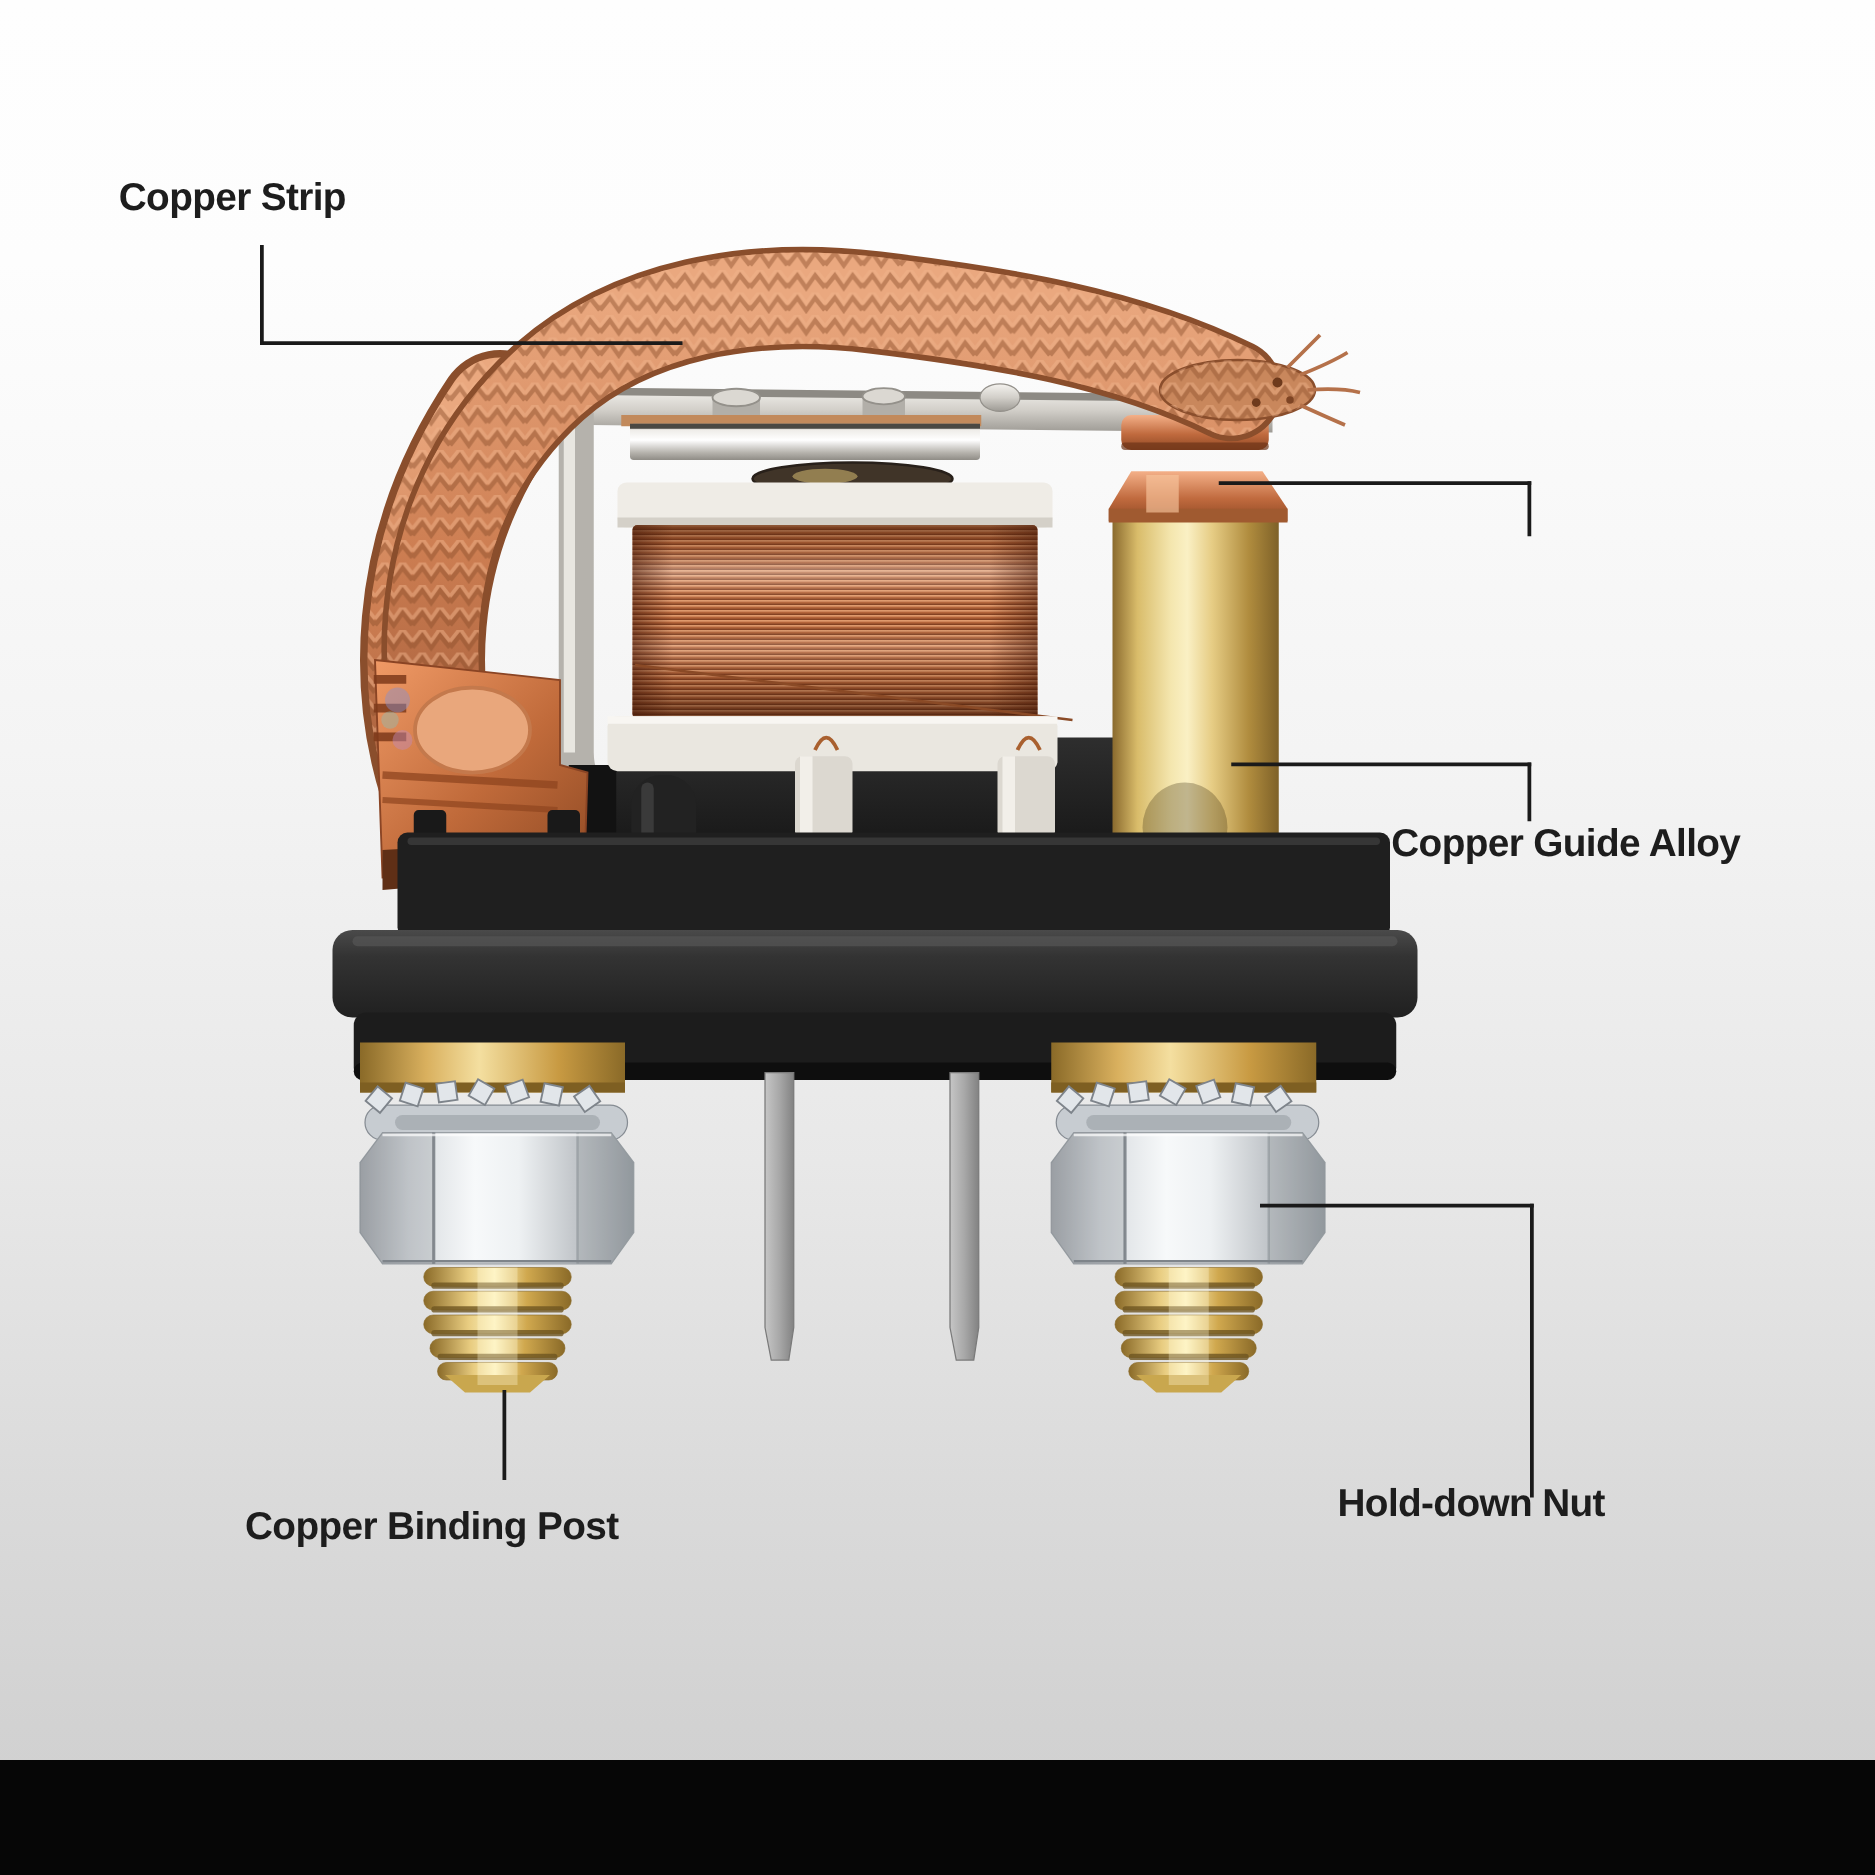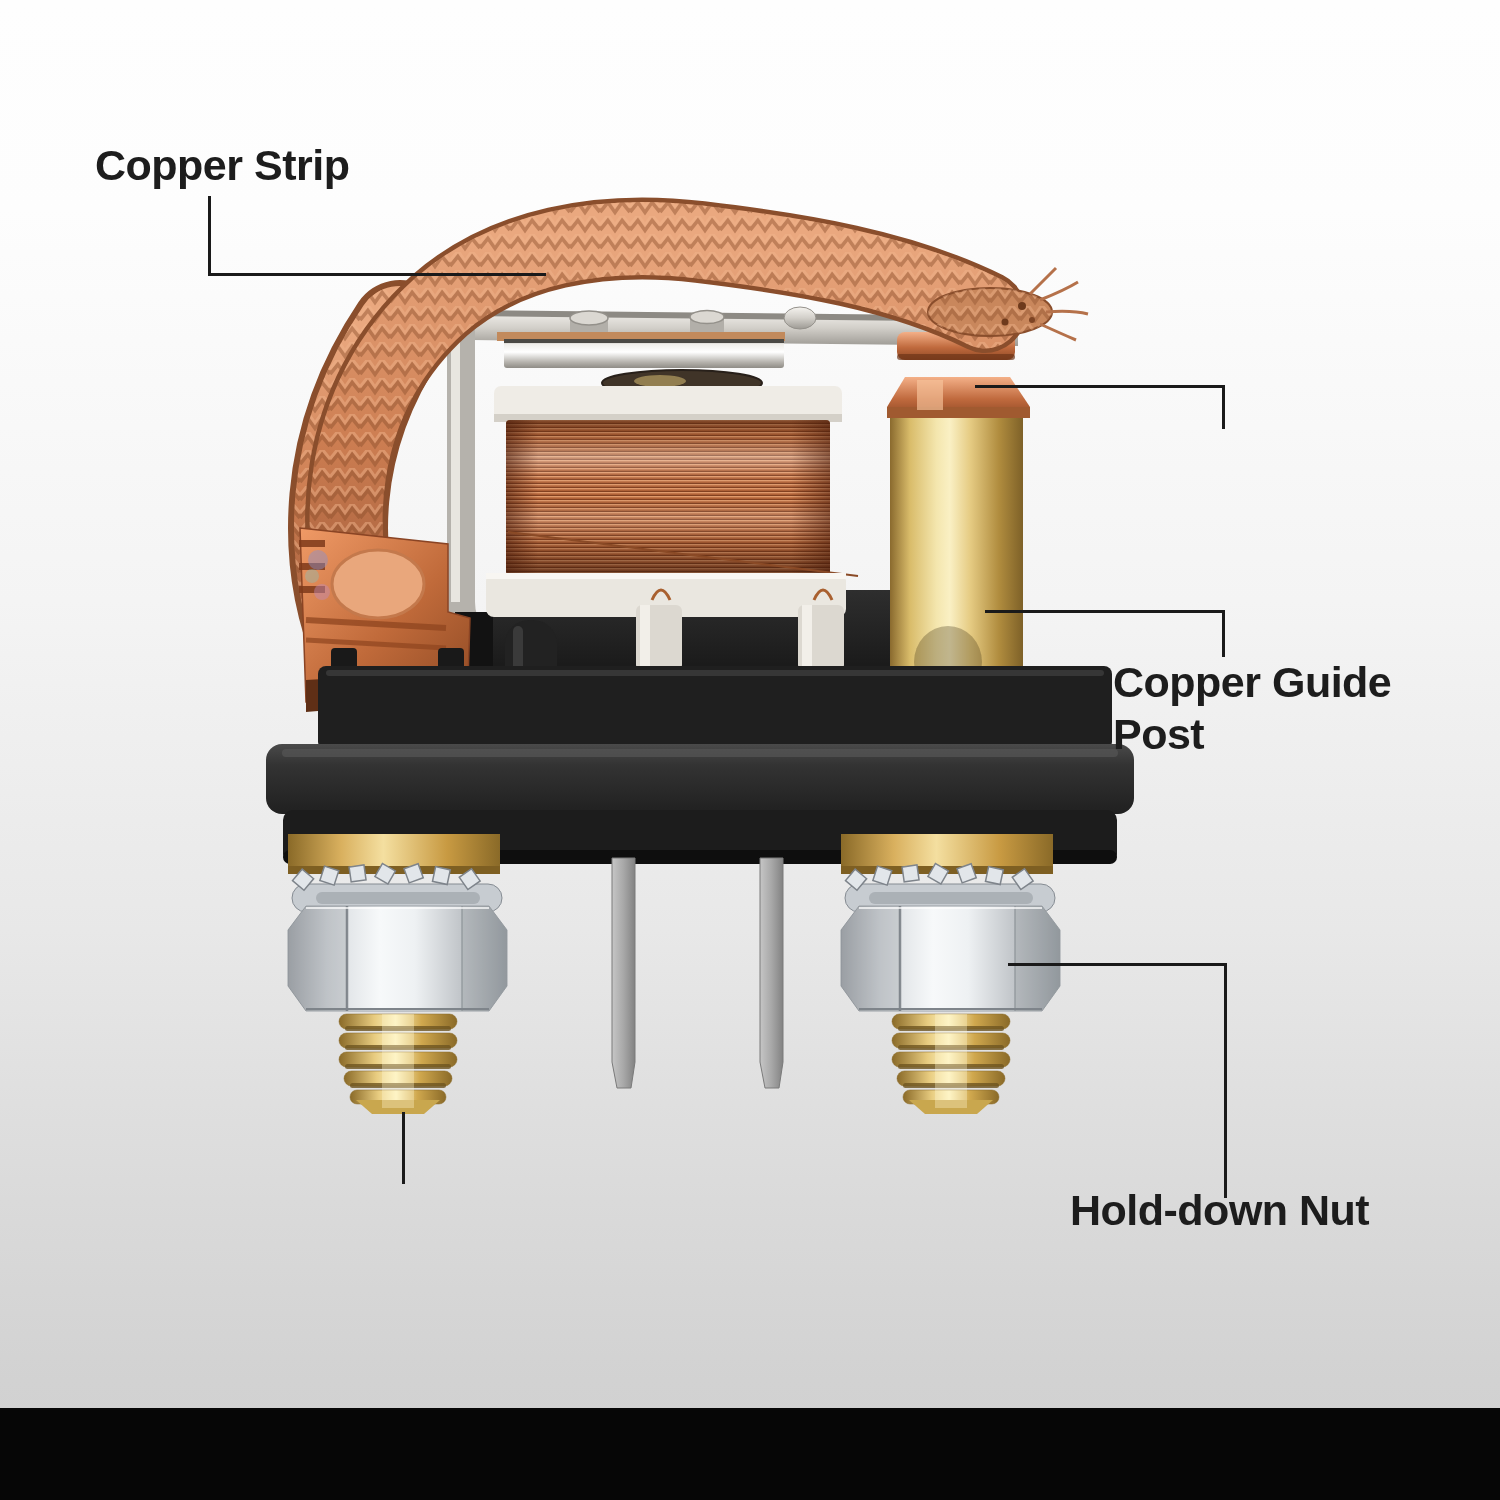--- a/index.html
+++ b/index.html
@@ -1,20 +1,20 @@
 <!DOCTYPE html>
 <html><head>
 <meta charset="utf-8">
 <style>
   html,body{margin:0;padding:0;}
   body{width:1500px;height:1500px;overflow:hidden;font-family:"Liberation Sans",sans-serif;}
   .stage{position:relative;width:1500px;height:1500px;
     background:linear-gradient(180deg,#fefefe 0%,#fdfdfd 14%,#f4f4f4 40%,#e8e8e8 62%,#dadada 80%,#d2d2d2 92%,#cfcfcf 100%);}
   .art{position:absolute;left:0;top:0;width:1500px;height:1500px;}
-  .label{position:absolute;color:#1d1d1d;font-size:43px;font-weight:700;letter-spacing:-0.5px;line-height:1.22;white-space:pre-wrap;}
+  .label{position:absolute;color:#1d1d1d;font-size:31px;font-weight:700;letter-spacing:-0.5px;line-height:1.22;white-space:pre-wrap;}
   .leader{position:absolute;border:0 solid #1a1a1a;}
   .lead-down-right{border-left-width:3px;border-bottom-width:3px;}
   .lead-right-down{border-top-width:3px;border-right-width:3px;}
   .lead-vert{background:#1a1a1a;width:3px;}
   .black-band{position:absolute;left:0;top:1408px;width:1500px;height:92px;background:#060606;}
   .banner{position:absolute;left:0;top:1338px;width:712px;height:162px;background:#a32222;
     clip-path:path("M0 2 L610 2 Q658 10 670 52 L712 162 L0 162 Z");}
   .banner-text{position:absolute;left:28px;top:46px;color:#ffffff;font-size:58px;font-weight:700;letter-spacing:-1.5px;line-height:1;transform:scaleX(0.82);transform-origin:left center;white-space:nowrap;}
 </style>
 </head>
@@ -273,18 +273,19 @@
     <use href="#post" x="553"></use>
   </svg>
 
   <div class="leader lead-down-right" style="left:208px;top:196px;width:335px;height:77px;"></div>
   <div class="leader lead-right-down" style="left:975px;top:385px;width:247px;height:41px;"></div>
   <div class="leader lead-right-down" style="left:985px;top:610px;width:237px;height:44px;"></div>
   <div class="leader lead-vert" style="left:402px;top:1112px;height:72px;"></div>
   <div class="leader lead-right-down" style="left:1008px;top:963px;width:216px;height:232px;"></div>
 
   <div class="label" style="left:95px;top:139px;">Copper Strip</div>
-  <div class="label" style="left:1113px;top:656px;width:300px;">Copper Guide Post</div>
+  <div class="label" style="left:1113px;top:656px;width:300px;">Copper Guide Alloy</div>
+  <div class="label" style="left:196px;top:1202px;">Copper Binding Post</div>
   <div class="label" style="left:1070px;top:1184px;">Hold-down Nut</div>
 
   <div class="black-band"></div>
 
 </div>
 
 </body></html>

